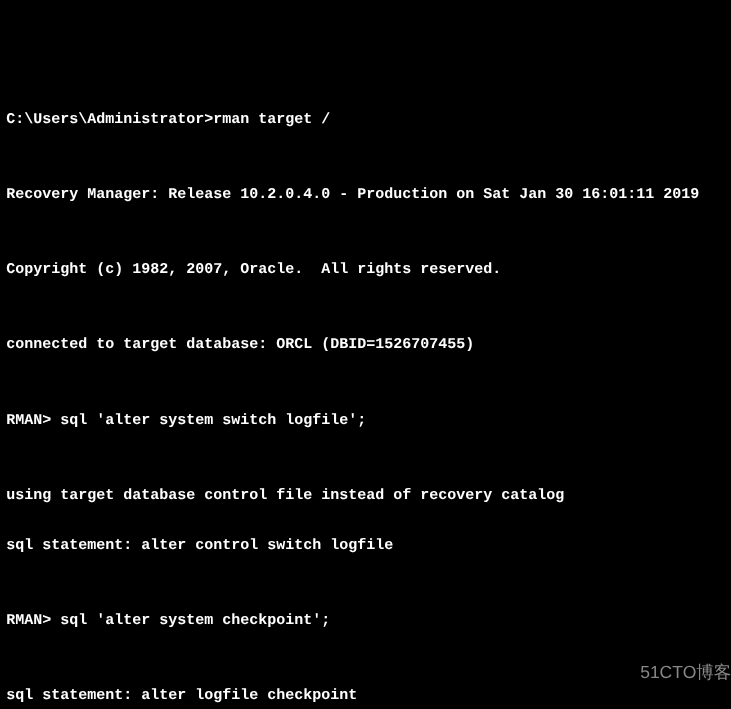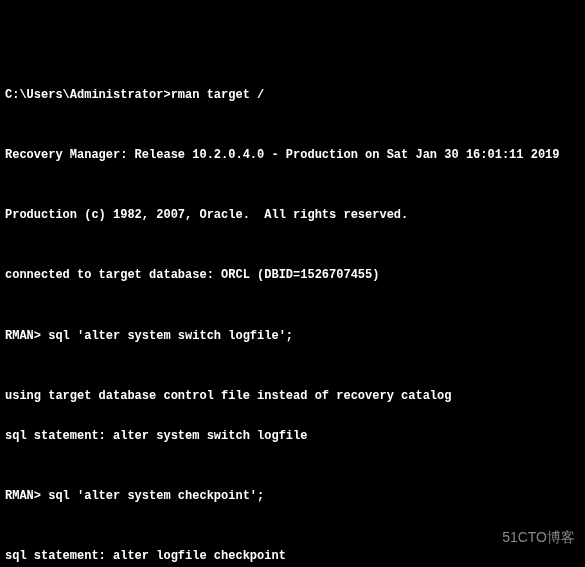--- a/index.html
+++ b/index.html
@@ -17,45 +17,45 @@
       white-space: pre;
       overflow: hidden;
       position: relative;
     }
     .line {
       display: block;
       white-space: pre;
     }
     .watermark {
       position: absolute;
-      right: 10px;
+      right: 0;
       bottom: 18px;
       color: #888;
       font-family: Arial, sans-serif;
       font-size: 14px;
       font-weight: normal;
     }
   </style>
 </head>
 <body>
 
 
 
 <span class="line">C:\Users\Administrator&gt;rman target /</span>
 <span class="line"></span>
 <span class="line">Recovery Manager: Release 10.2.0.4.0 - Production on Sat Jan 30 16:01:11 2019</span>
 <span class="line"></span>
-<span class="line">Production (c) 1982, 2007, Oracle.  All rights reserved.</span>
+<span class="line">Copyright (c) 1982, 2007, Oracle.  All rights reserved.</span>
 <span class="line"></span>
 <span class="line">connected to target database: ORCL (DBID=1526707455)</span>
 <span class="line"></span>
 <span class="line">RMAN&gt; sql 'alter system switch logfile';</span>
 <span class="line"></span>
 <span class="line">using target database control file instead of recovery catalog</span>
-<span class="line">sql statement: alter system switch logfile</span>
+<span class="line">sql statement: alter control switch logfile</span>
 <span class="line"></span>
 <span class="line">RMAN&gt; sql 'alter system checkpoint';</span>
 <span class="line"></span>
 <span class="line">sql statement: alter logfile checkpoint</span>
 <span class="line"></span>
 
 <span class="line"></span>
 
 
 

